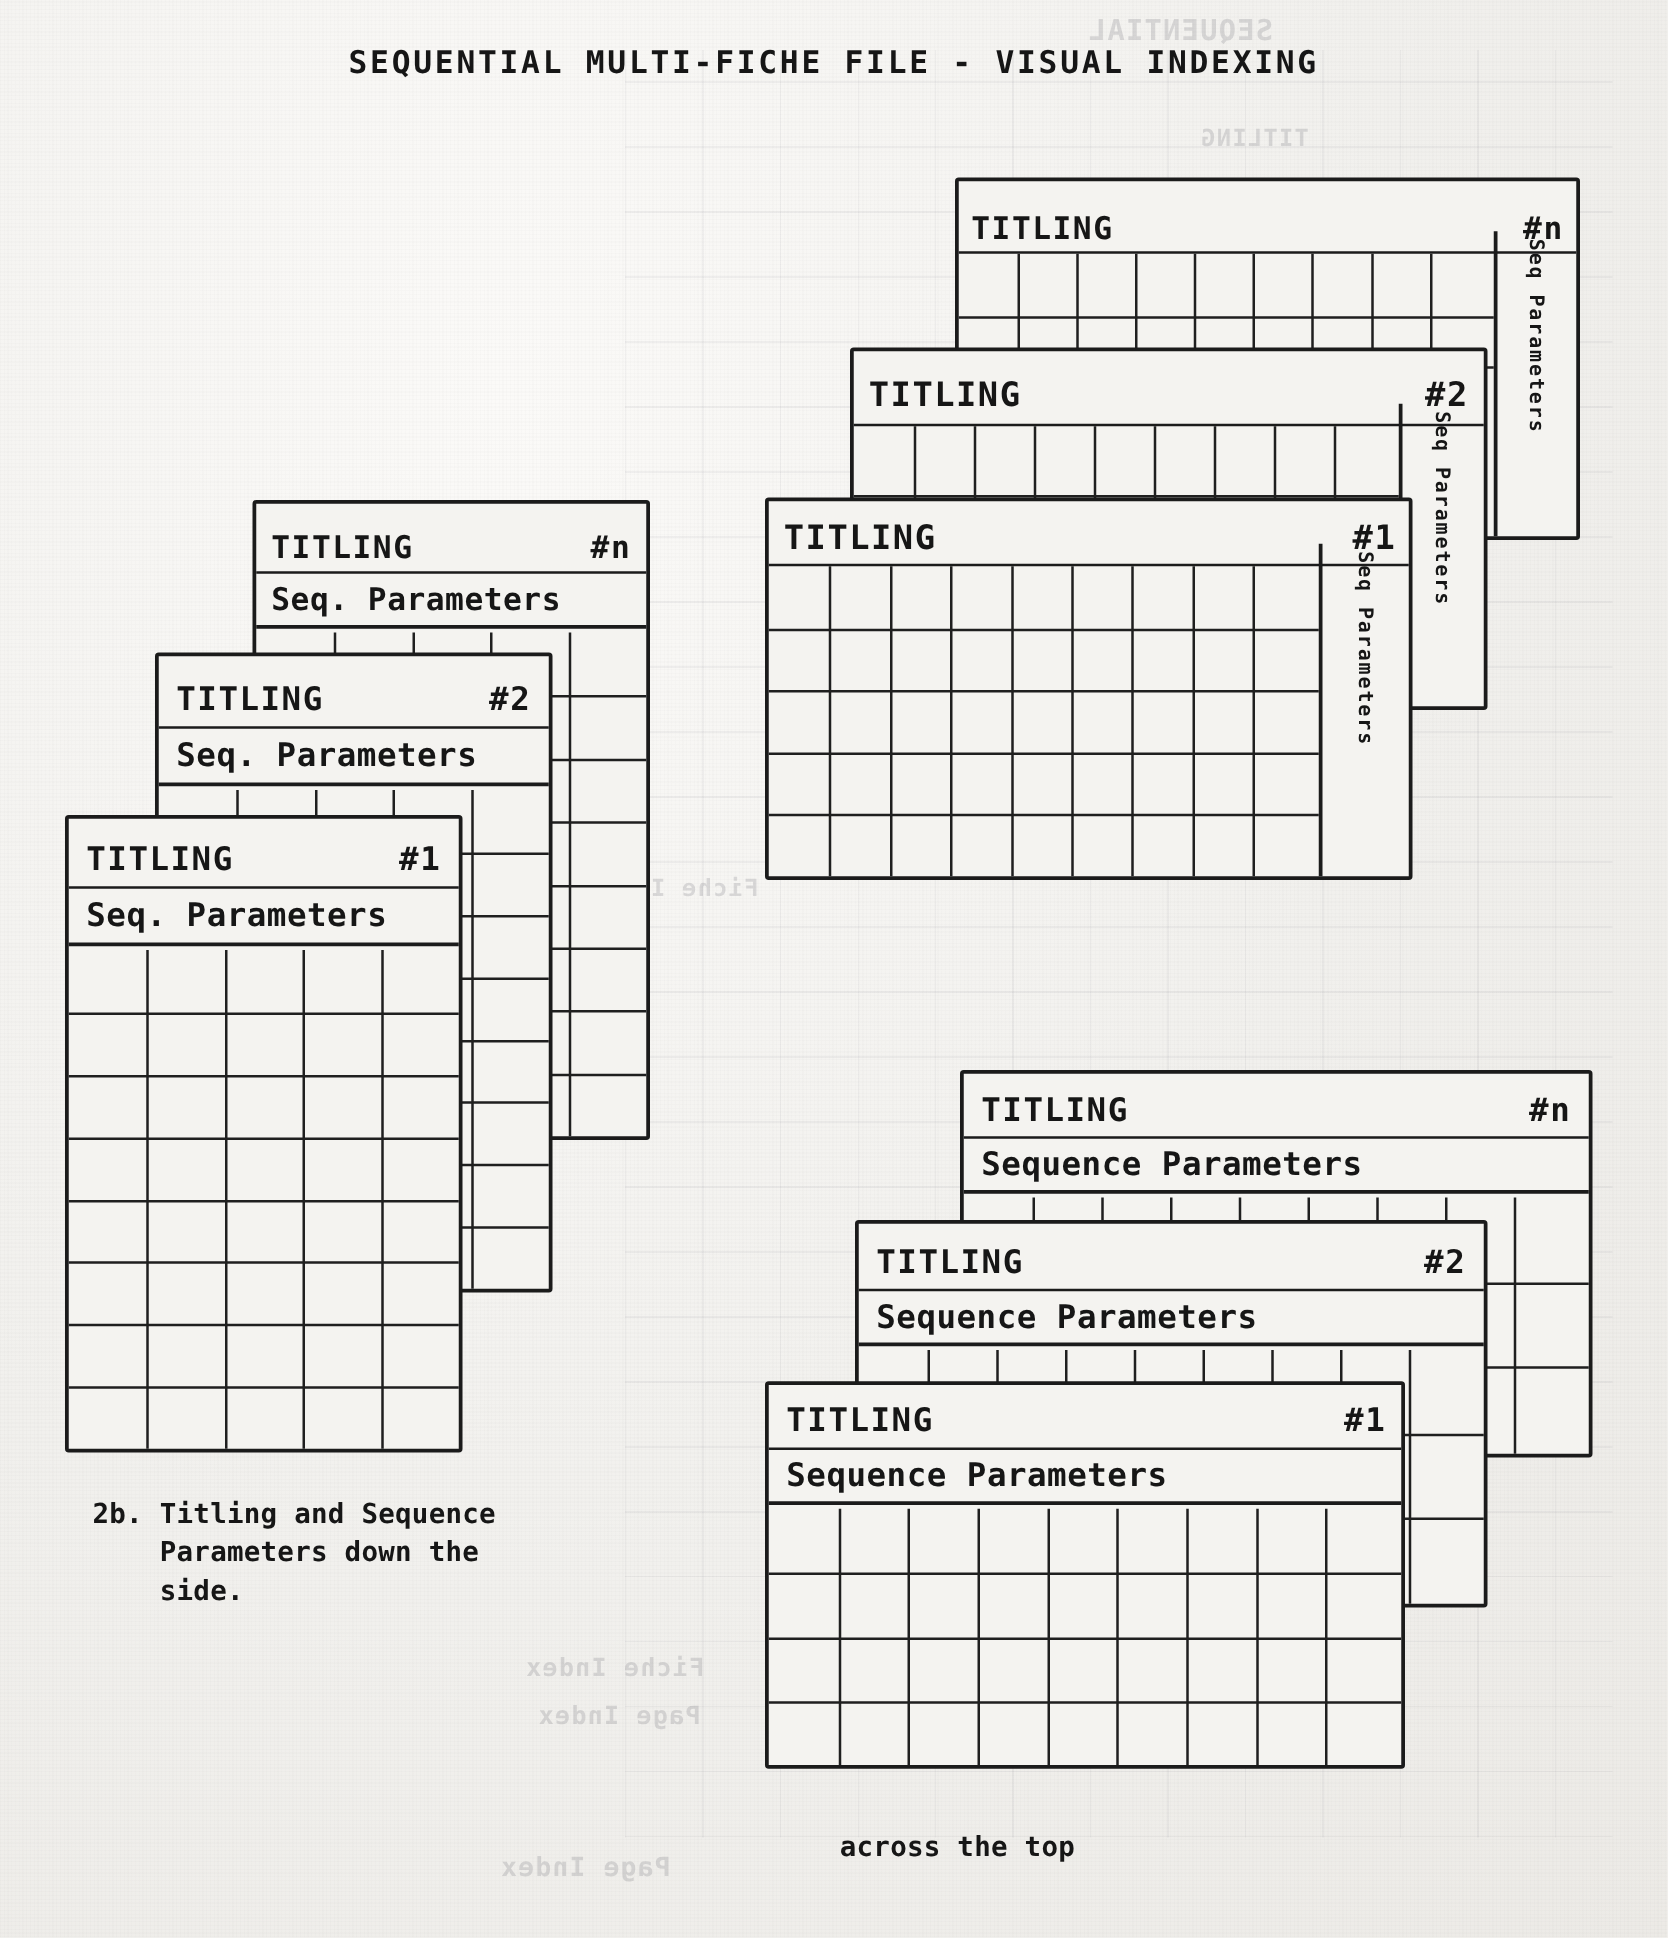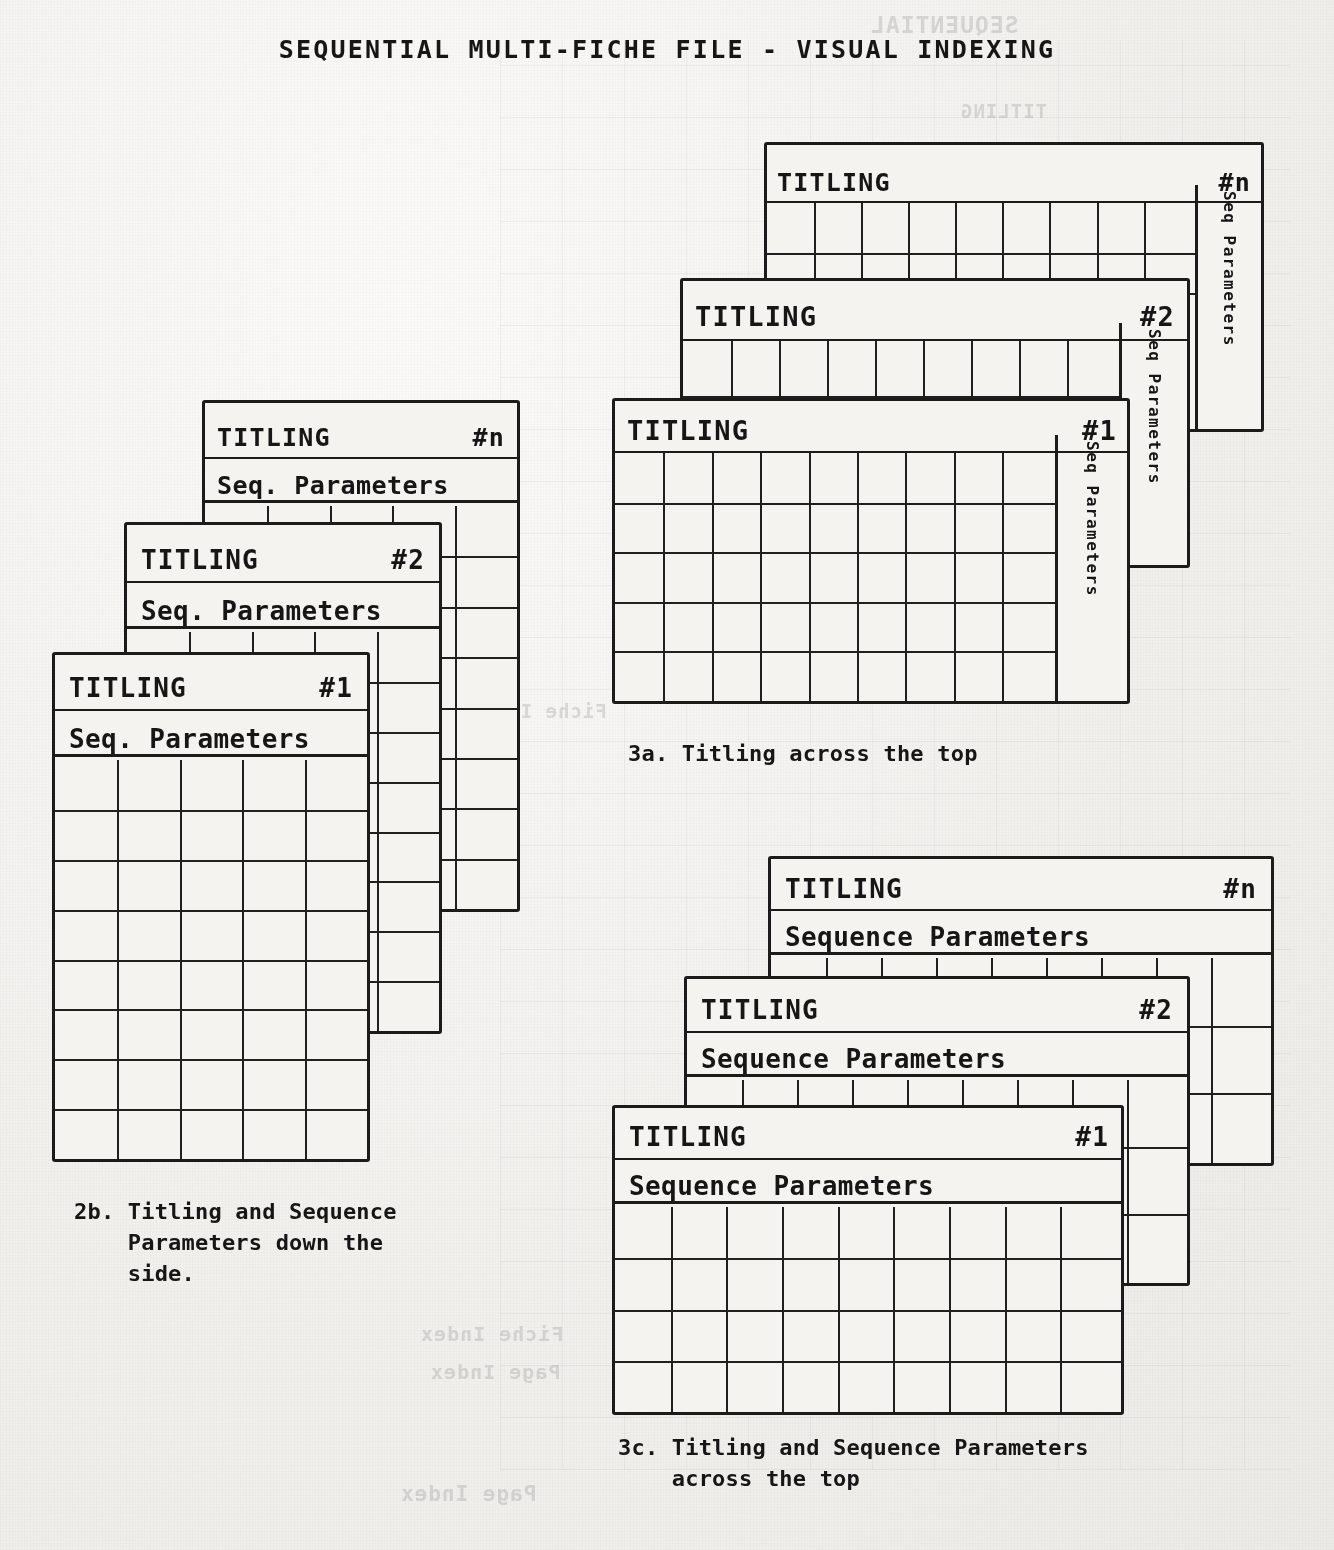--- a/index.html
+++ b/index.html
@@ -92,21 +92,21 @@
     letter-spacing: 1.2px;
   }
   .titling-row .lbl { white-space: nowrap; }
   .titling-row .num { white-space: nowrap; }
 
   
   .param-row {
     position: absolute;
     left: 0; right: 0;
     display: flex;
-    align-items: flex-end;
+    align-items: center;
     box-sizing: border-box;
     border-bottom: 3px solid #1b1b1b;
     font-weight: bold;
     letter-spacing: 0.4px;
   }
 
   
   .grid {
     position: absolute;
     box-sizing: border-box;
@@ -238,21 +238,21 @@
         <div class="hline" style="top:40%"></div>
       <div class="hline" style="top:60%"></div>
         <div class="hline" style="top:80%"></div>
     </div>
     <div class="vstrip" style="right:0; width:72px; top:34px;">
       <span>Seq Parameters</span>
     </div>
   </div>
 </div>
 
-<div class="caption" style="left:628px; top:738px;"><span>3a. Titling across the top</span><br></div>
+<div class="caption" style="left:628px; top:738px;"><br></div>
 
 <div class="card" style="left:202px; top:400px; width:318px; height:512px; z-index:2;">
   <div class="card-inner">
     <div class="titling-row" style="top:14px; height:42px; padding:0 12px 0 12px; font-size:25px;">
       <span class="lbl">TITLING</span>
       <span class="num">#n</span>
     </div>
     <div class="param-row" style="top:56px; height:44px; padding-left:12px; font-size:25px;">
       <span>Seq. Parameters</span>
     </div>
@@ -390,13 +390,13 @@
         <div class="vline" style="left:66%"></div>
       <div class="vline" style="left:77%"></div>
         <div class="vline" style="left:88%"></div>
       <div class="hline" style="top:25%"></div>
         <div class="hline" style="top:50%"></div>
       <div class="hline" style="top:75%"></div>
     </div>
   </div>
 </div>
 
-<div class="caption" style="left:618px; top:1432px;"><span>3c. Titling and Sequence Parameters</span><br><span>    across the top</span></div>
+<div class="caption" style="left:618px; top:1432px;"><br><span>    across the top</span></div>
 
 </body></html>

